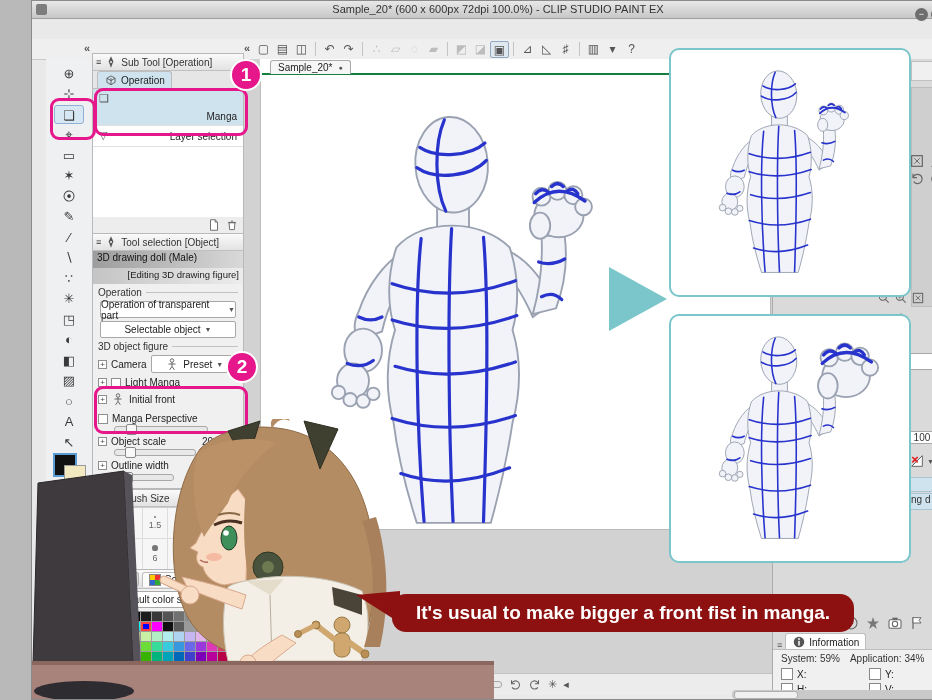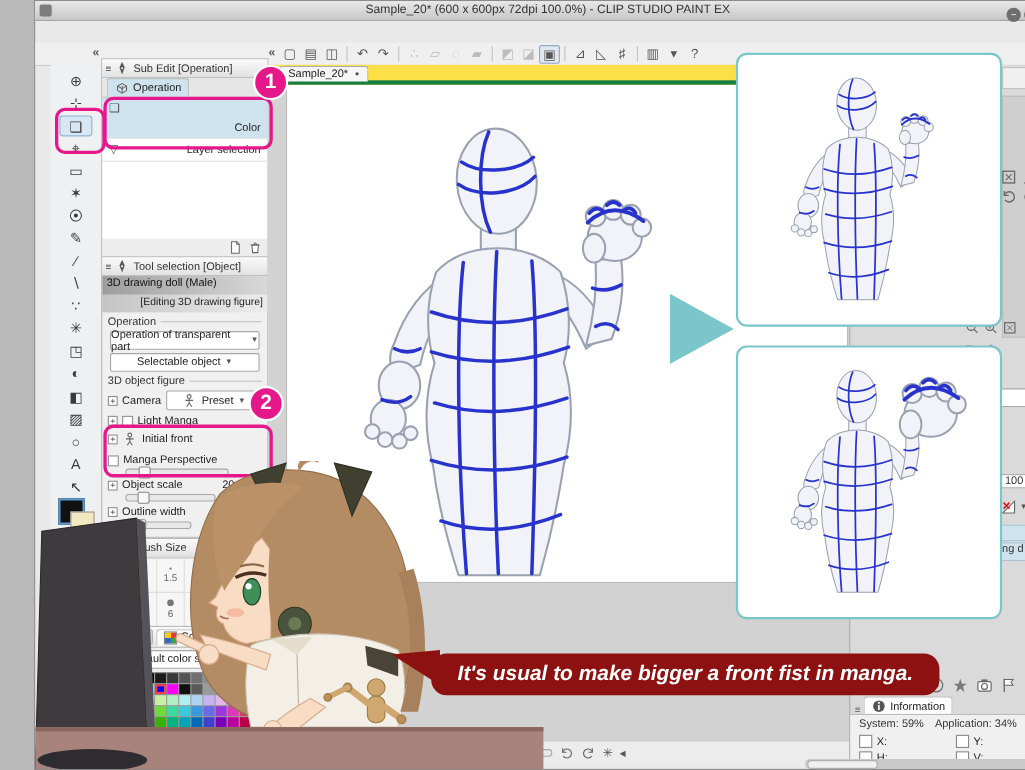--- a/index.html
+++ b/index.html
@@ -56,21 +56,21 @@
   .bdot{background:#777;border-radius:50%;}
   .blab{font-size:9px;color:#666;}
   
   #palette{display:grid;grid-template-columns:repeat(13,1fr);grid-auto-rows:9px;gap:1px;
      background:#9b9b9b;border:1px solid #8b8b8b;}
   .swatch{width:100%;height:100%;}
   .swatch.checker{background:repeating-conic-gradient(#bbb 0 25%,#fff 0 50%) 0 0/6px 6px;}
   .swatch.selcol{outline:2px solid #ff4040;outline-offset:-2px;}
   
   .canvasarea{left:212px;top:58px;width:528px;height:614px;background:#d2d2d2;}
-  .tabbar{left:212px;top:58px;width:528px;height:14px;background:#fde047;border-bottom:4px solid #15803d;}
+  .tabbar{left:228px;top:58px;width:528px;height:14px;background:#ffffff;border-bottom:2px solid #15803d;}
   .doctab{position:absolute;left:10px;top:1px;height:13px;background:#f6f6f6;border:1px solid #aaa;border-bottom:none;
      border-radius:3px 3px 0 0;font-size:10px;color:#222;padding:0 7px;display:flex;align-items:center;gap:6px;}
   .statusbar{left:212px;top:672px;width:528px;height:22px;background:#ececec;border-top:1px solid #c2c2c2;
      display:flex;align-items:center;gap:6px;padding:0 6px;box-sizing:border-box;font-size:10px;color:#333;}
   .statbox{background:#fff;border:1px solid #aaa;border-radius:2px;padding:0 4px;min-width:34px;text-align:right;}
   .staticon{font-size:11px;color:#555;}
   
   .rightpanel{left:740px;top:58px;width:192px;height:642px;background:#dadada;border-left:1px solid #ababab;}
   .mini{font-size:10px;color:#333;}
   .icon16{width:16px;height:16px;display:inline-block;}
@@ -286,34 +286,34 @@
     <div class="abs" style="left:18px;top:406px;width:20px;height:20px;background:#f2e9c0;border:1px solid #999;"></div>
     <div class="abs swatch checker" style="left:8px;top:432px;width:32px;height:10px;border:1px solid #999;"></div>
   </div>
 
   <div class="abs panel" style="left:60px;top:52px;width:152px;height:180px;">
     <div class="phead">
       <span style="font-size:9px;">≡</span>
       <span class="icon14"><svg viewBox="0 0 24 24">
             <use href="#i-pen"></use>
           </svg></span>
-      <span>Sub Edit [Operation]</span>
+      <span>Sub Tool [Operation]</span>
     </div>
     <div style="height:17px;background:#e6e6e6;border-bottom:1px solid #bdbdbd;display:flex;align-items:flex-end;padding-left:4px;">
       <span class="ptab" style="background:#cfe3ee;display:flex;gap:3px;align-items:center;">
         <span class="icon14"><svg viewBox="0 0 24 24">
               <use href="#i-cube"></use>
             </svg></span>
         <span>Operation</span>
       </span>
     </div>
     <div id="subtool-list" style="background:#fff;height:128px;">
         <div style="display: flex; align-items: flex-end; justify-content: space-between; padding: 3px 6px; font-size: 10px; color: rgb(34, 34, 34); border-bottom: 1px solid rgb(224, 224, 224); background: rgb(207, 227, 238); height: 30px;">
           <span style="font-size: 11px; color: rgb(85, 85, 85); align-self: flex-start;">❏</span>
-          <span>Color</span>
+          <span>Manga</span>
         </div>
         <div style="display: flex; align-items: center; justify-content: space-between; padding: 3px 6px; font-size: 10px; color: rgb(34, 34, 34); border-bottom: 1px solid rgb(224, 224, 224); height: 14px;">
           <span style="font-size: 11px; color: rgb(85, 85, 85); align-self: flex-start;">▽</span>
           <span>Layer selection</span>
         </div>
       </div>
     <div style="height:16px;display:flex;justify-content:flex-end;gap:4px;padding:1px 4px;background:#ededed;">
       <span class="icon14"><svg viewBox="0 0 24 24">
             <use href="#i-page"></use>
           </svg></span>
@@ -790,15 +790,15 @@
       <circle cx="333" cy="235" r="4" fill="#b98f55"></circle>
     </g>
     <rect x="0" y="242" width="462" height="40" fill="#a7837b"></rect>
     <rect x="0" y="242" width="462" height="4" fill="#8b685f"></rect>
     <ellipse cx="52" cy="272" rx="50" ry="10" fill="#2e2c30"></ellipse>
   </svg>
 
   <svg class="abs" style="left:322px;top:588px;z-index:60;" width="46" height="36" viewBox="0 0 46 36">
     <polygon points="2,6 46,2 46,34" fill="#8e1111"></polygon>
   </svg>
-  <div class="abs bubble" style="left:360px;top:593px;z-index:60;font-style:italic;">It's usual to make bigger a front fist in manga.</div>
+  <div class="abs bubble" style="left:360px;top:593px;z-index:60;">It's usual to make bigger a front fist in manga.</div>
 
 </div>
 
 </body></html>

